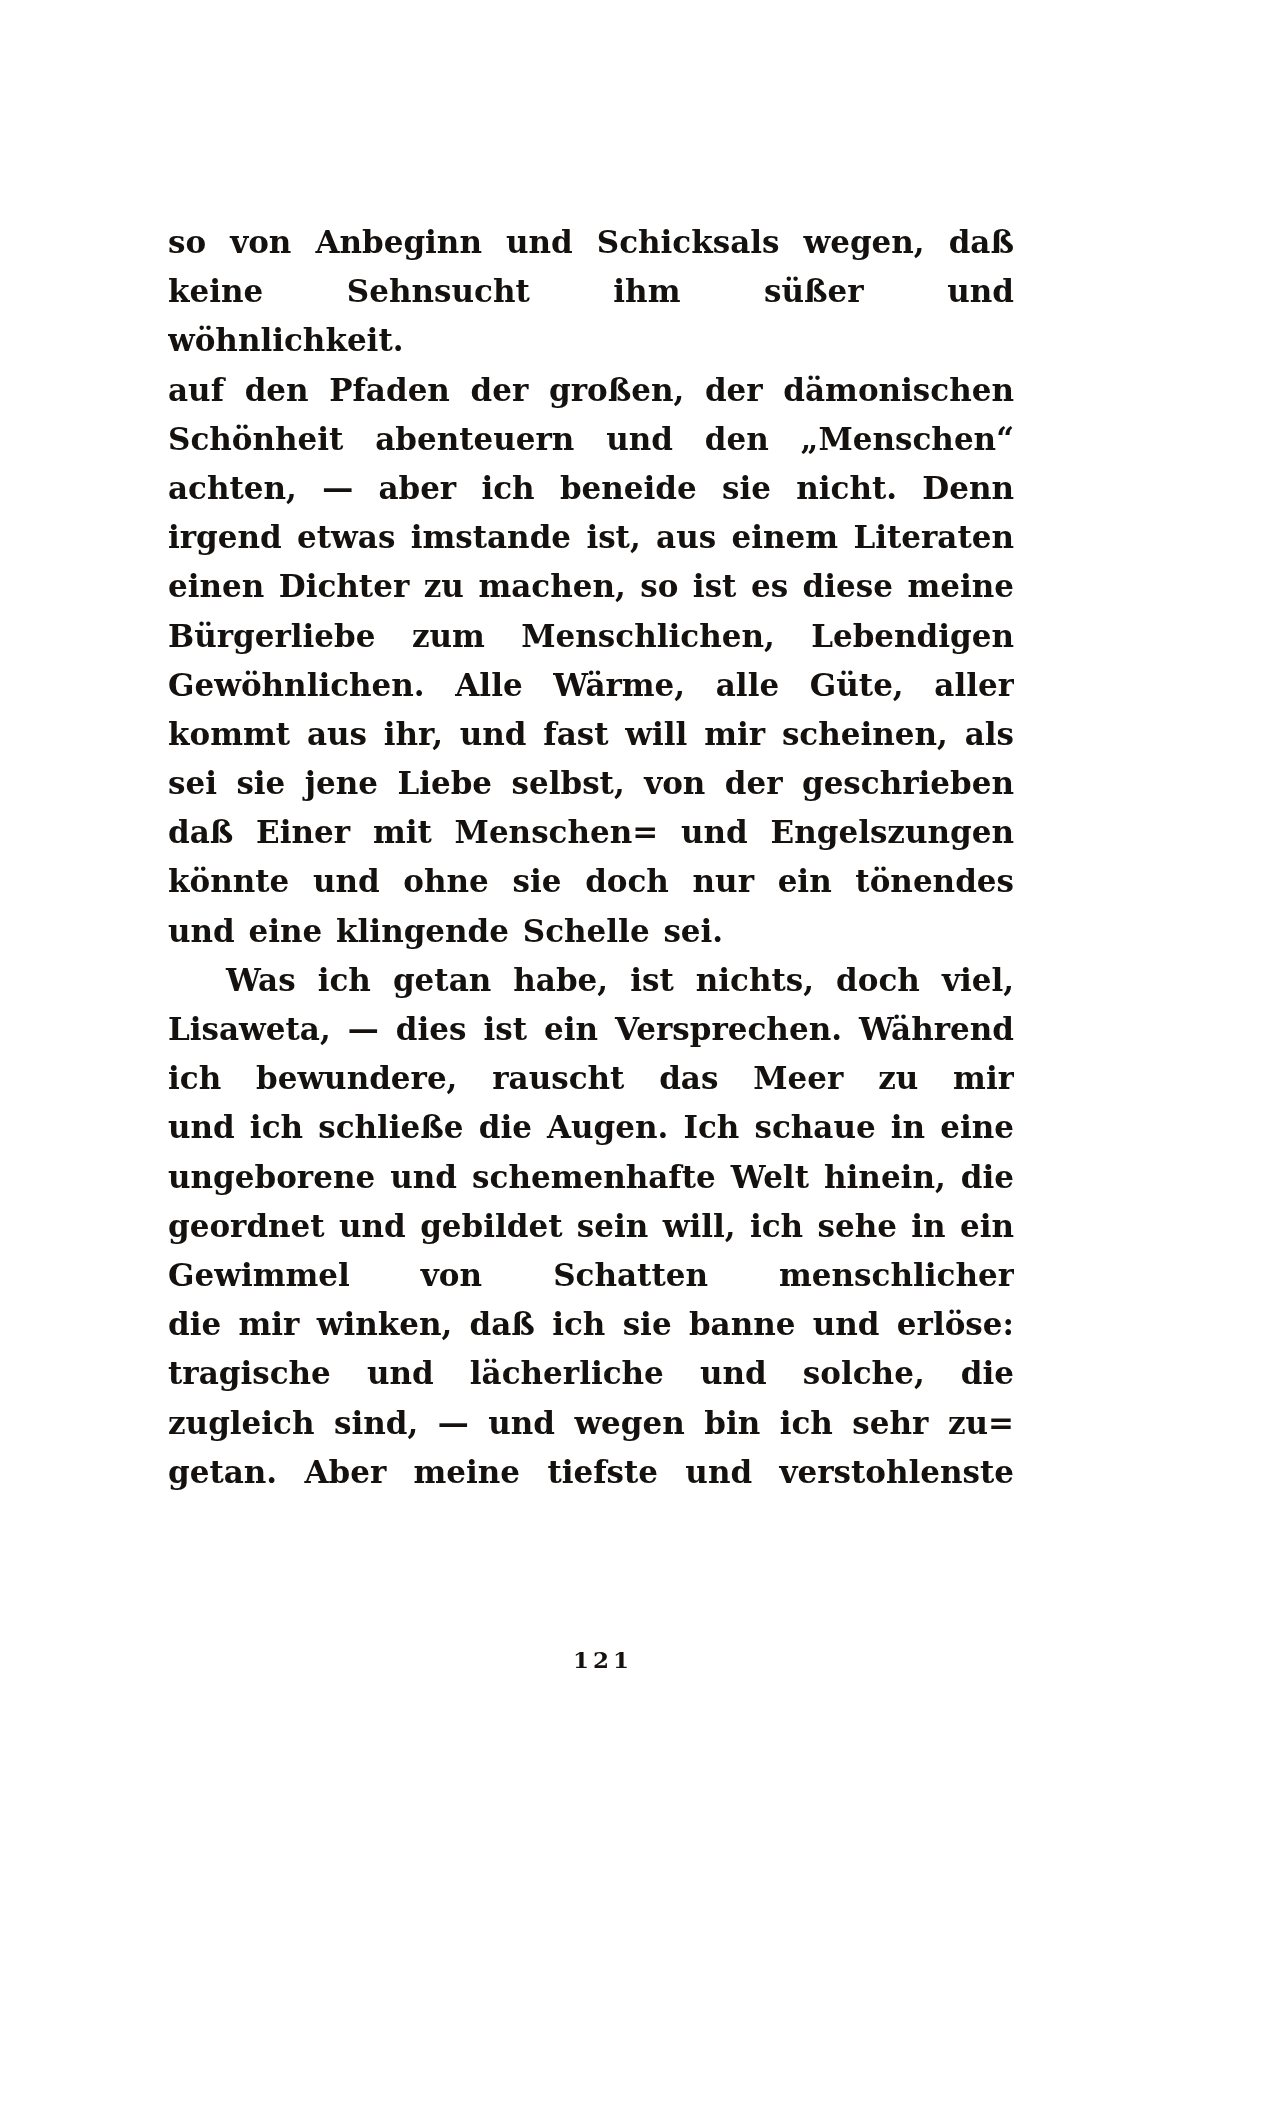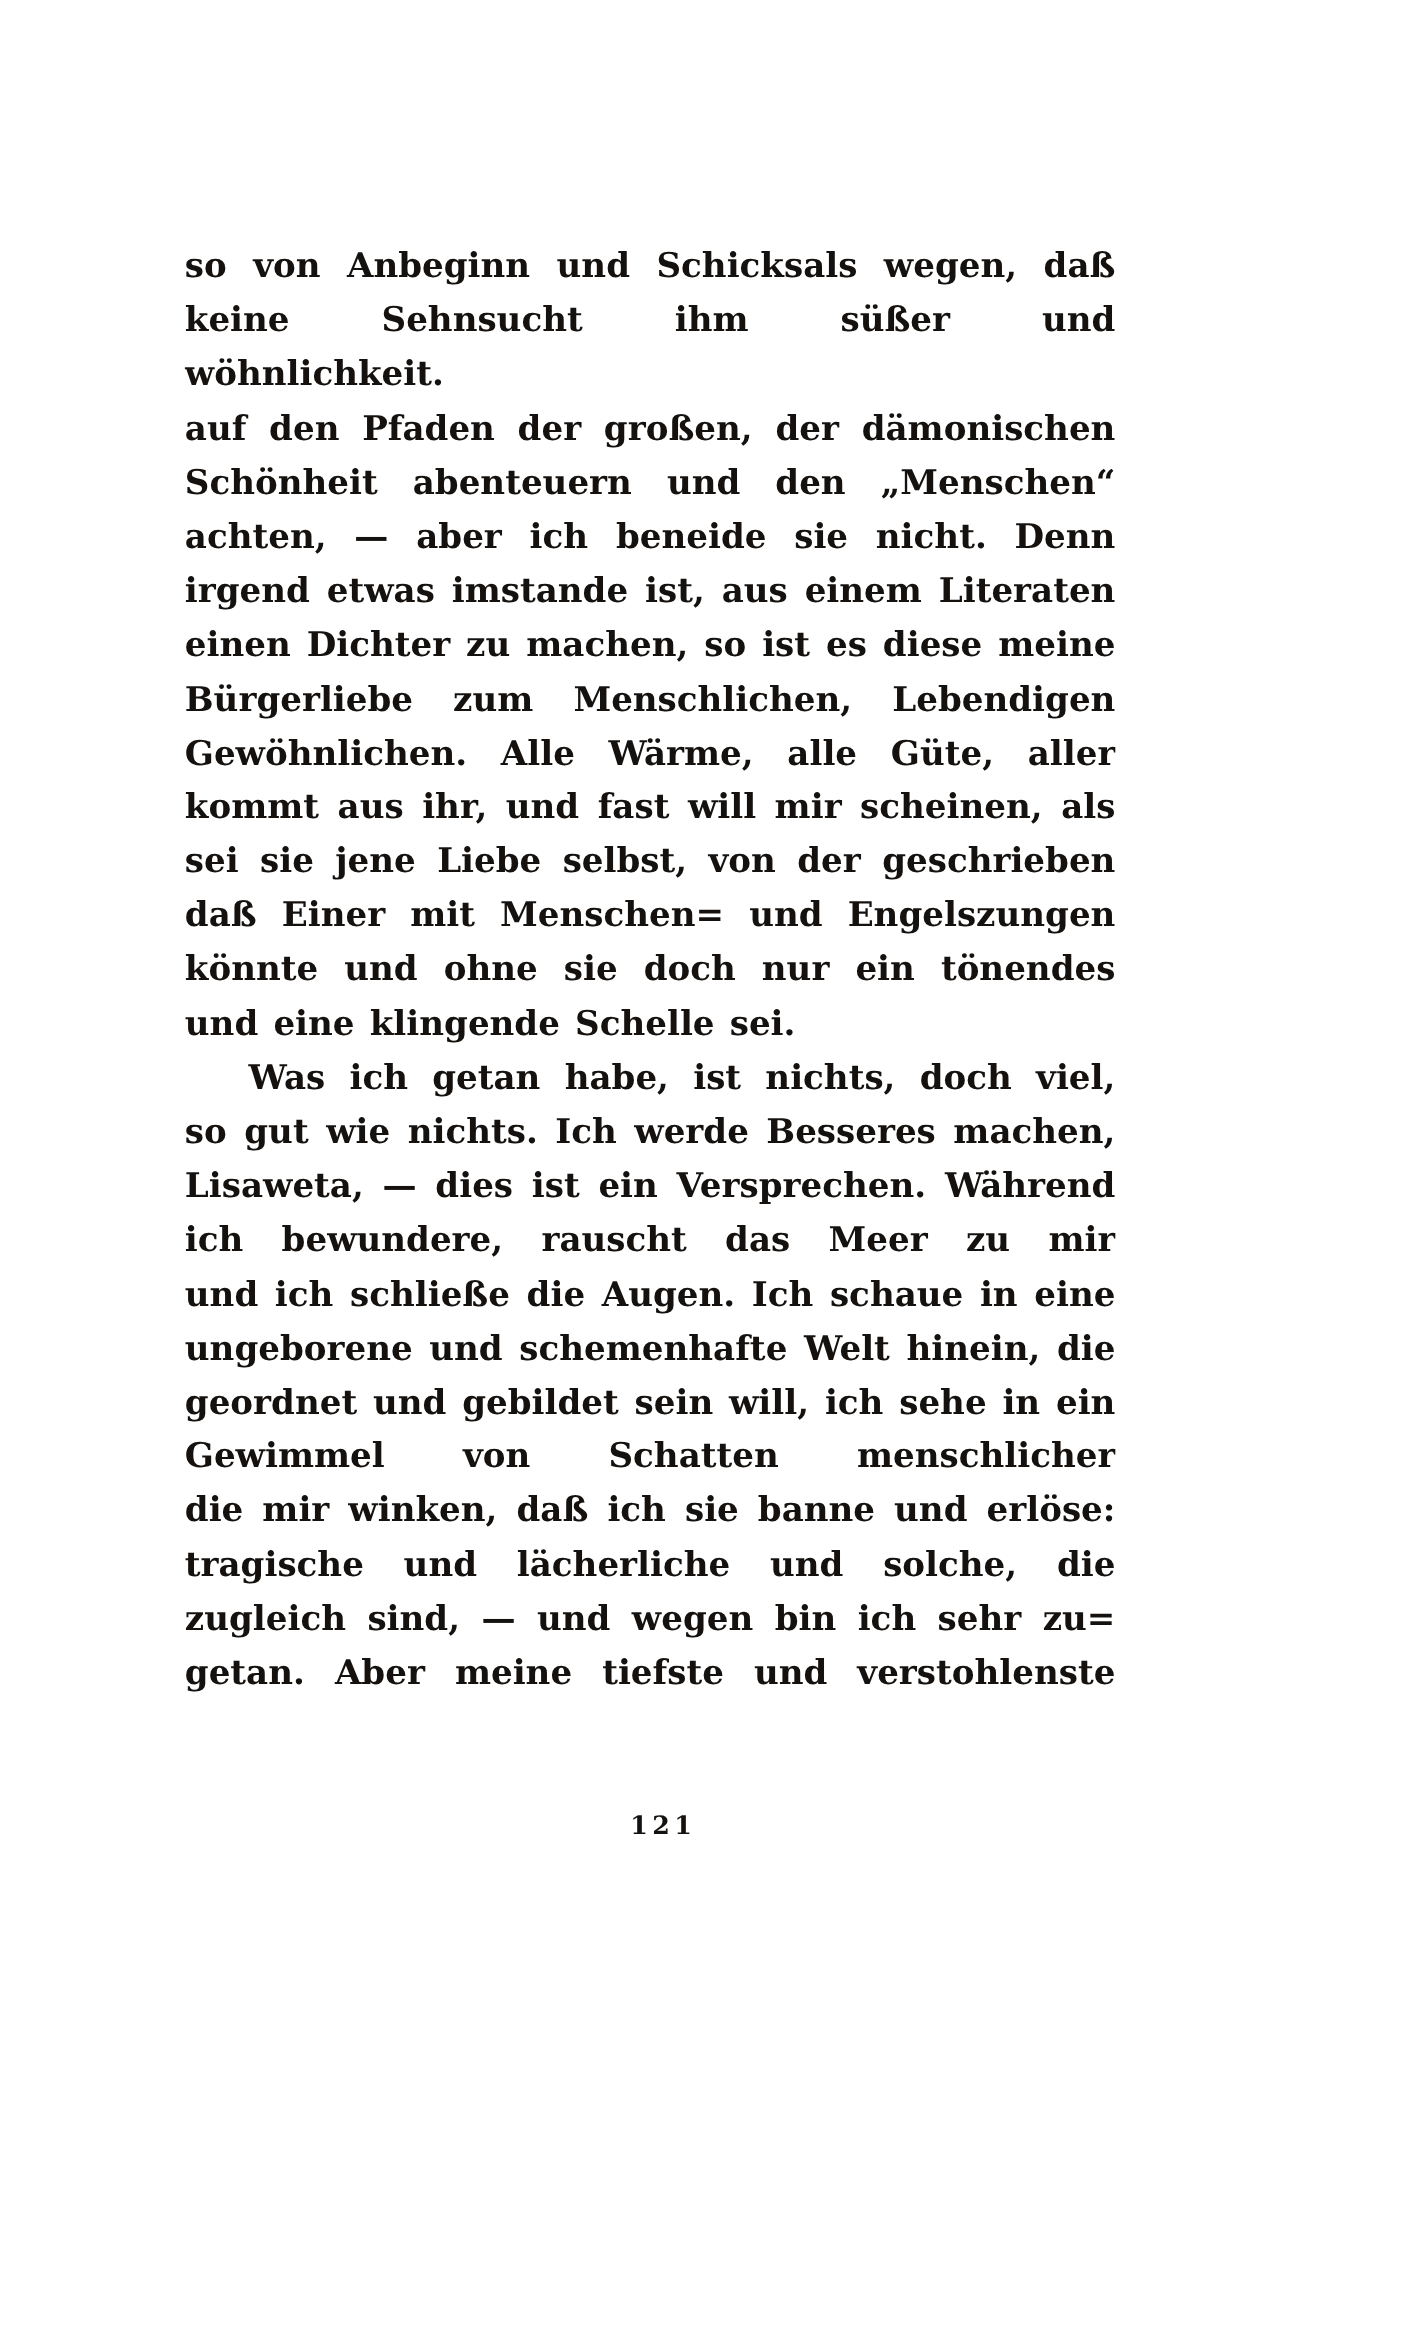--- a/index.html
+++ b/index.html
@@ -64,21 +64,20 @@
       <div class="line justify">irgend etwas imstande ist, aus einem Literaten</div>
       <div class="line justify">einen Dichter zu machen, so ist es diese meine</div>
       <div class="line justify">Bürgerliebe zum Menschlichen, Lebendigen und</div>
       <div class="line justify">Gewöhnlichen. Alle Wärme, alle Güte, aller Humor</div>
       <div class="line justify">kommt aus ihr, und fast will mir scheinen, als</div>
       <div class="line justify">sei sie jene Liebe selbst, von der geschrieben steht,</div>
       <div class="line justify">daß Einer mit Menschen= und Engelszungen reden</div>
       <div class="line justify">könnte und ohne sie doch nur ein tönendes Erz</div>
       <div class="line">und eine klingende Schelle sei.</div>
       <div class="line justify indent">Was ich getan habe, ist nichts, doch viel,</div>
-      <div class="line justify">so gut wie nichts. Ich werde Besseres machen,</div>
       <div class="line justify">Lisaweta, — dies ist ein Versprechen. Während</div>
       <div class="line justify">ich bewundere, rauscht das Meer zu mir herauf,</div>
       <div class="line justify">und ich schließe die Augen. Ich schaue in eine</div>
       <div class="line justify">ungeborene und schemenhafte Welt hinein, die</div>
       <div class="line justify">geordnet und gebildet sein will, ich sehe in ein</div>
       <div class="line justify">Gewimmel von Schatten menschlicher Gestalten,</div>
       <div class="line justify">die mir winken, daß ich sie banne und erlöse:</div>
       <div class="line justify">tragische und lächerliche und solche, die beides</div>
       <div class="line justify">zugleich sind, — und wegen bin ich sehr zu=</div>
       <div class="line justify">getan. Aber meine tiefste und verstohlenste Liebe</div>

